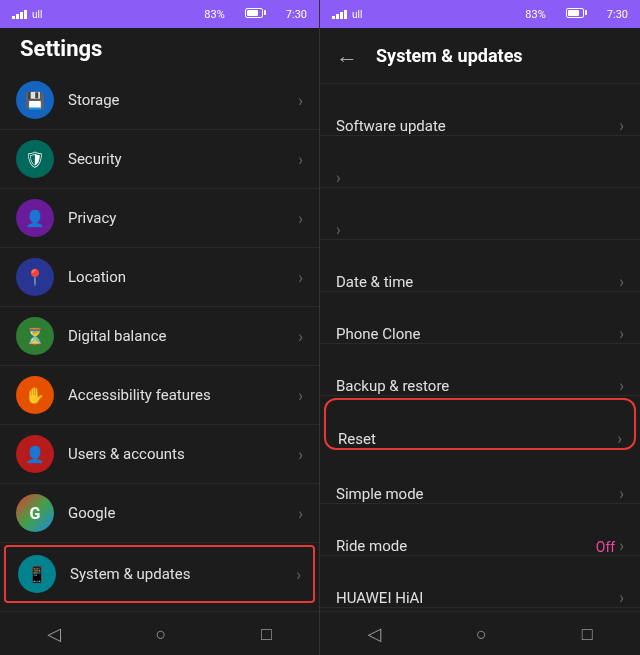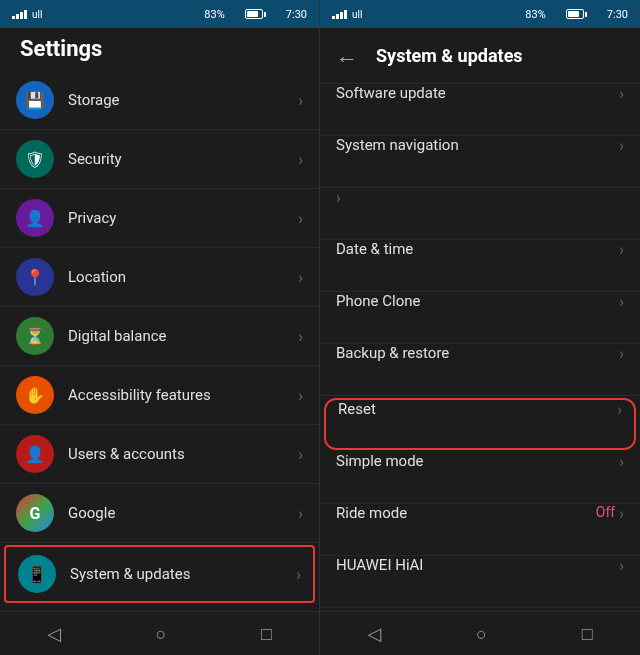--- a/index.html
+++ b/index.html
@@ -17,37 +17,37 @@
       height: 655px;
       background: #1c1c1c;
       display: flex;
       flex-direction: column;
       border-right: 1px solid #333;
       overflow: hidden;
     }
 
     .status-bar {
       height: 28px;
-      background: #0c4a6e;
+      background: #8b5cf6;
       display: flex;
       align-items: center;
       justify-content: space-between;
       padding: 0 12px;
       flex-shrink: 0;
     }
 
     .status-left {
       display: flex;
       align-items: center;
       gap: 3px;
     }
 
     .status-right {
       display: flex;
-      align-items: center;
+      align-items: flex-start;
       gap: 20px;
       font-size: 11px;
       color: #fff;
     }
 
     .signal-bars {
       display: flex;
       align-items: flex-end;
       gap: 1px;
     }
@@ -191,21 +191,21 @@
 
     .settings-list {
       flex: 1;
       overflow-y: auto;
     }
 
     .settings-list::-webkit-scrollbar { display: none; }
 
     .settings-item {
       display: flex;
-      align-items: flex-start;
+      align-items: flex-end;
       padding: 0 16px;
       border-bottom: 1px solid #2a2a2a;
       min-height: 52px;
       cursor: pointer;
     }
 
     .settings-item.highlighted {
       border: 2px solid #e53935;
       border-radius: 12px;
       margin: 2px 4px;
@@ -388,21 +388,20 @@
   </div>
 
   <div class="settings-list">
 
     <div class="settings-item">
       <span class="settings-item-label">Software update</span>
       <span class="settings-item-arrow">›</span>
     </div>
 
     <div class="settings-item">
-      <span class="settings-item-label">System navigation</span>
       <span class="settings-item-arrow">›</span>
     </div>
 
     <div class="settings-item">
       <span class="settings-item-arrow">›</span>
     </div>
 
     <div class="settings-item">
       <span class="settings-item-label">Date &amp; time</span>
       <span class="settings-item-arrow">›</span>

